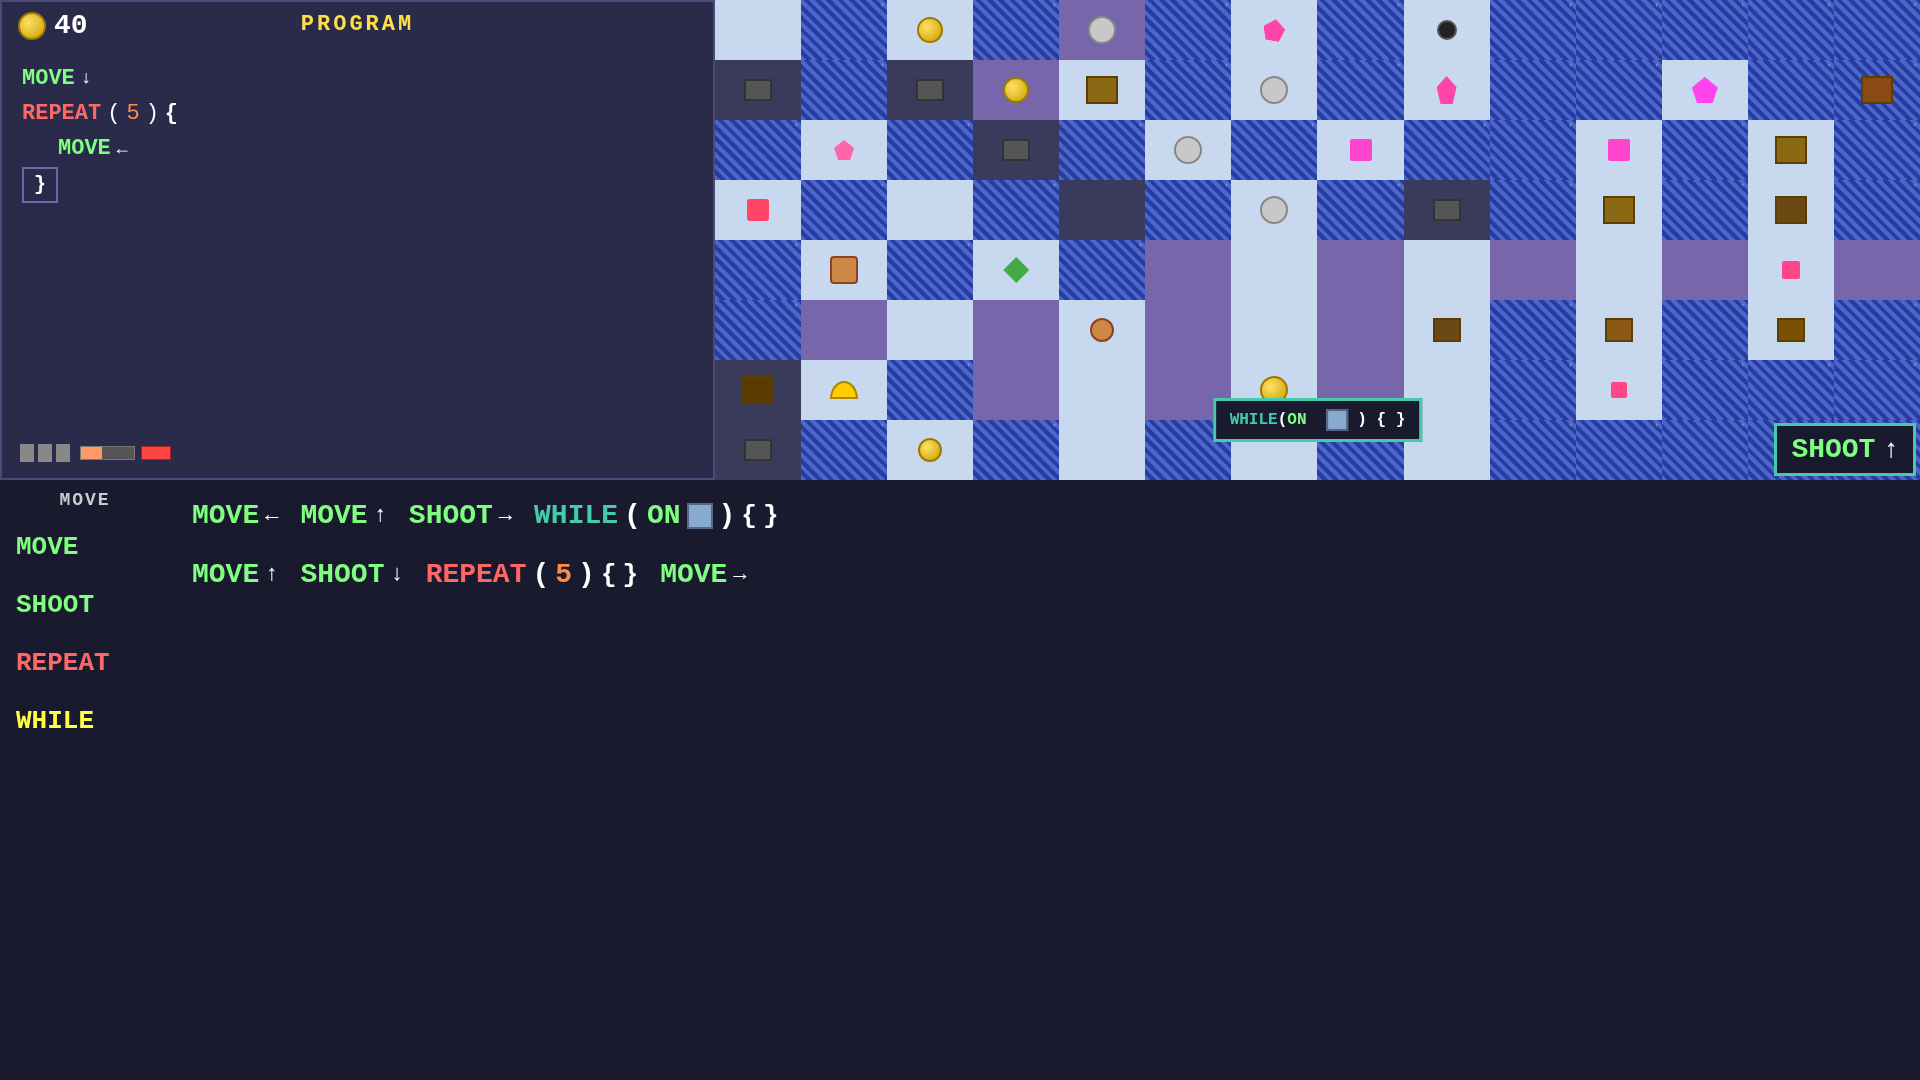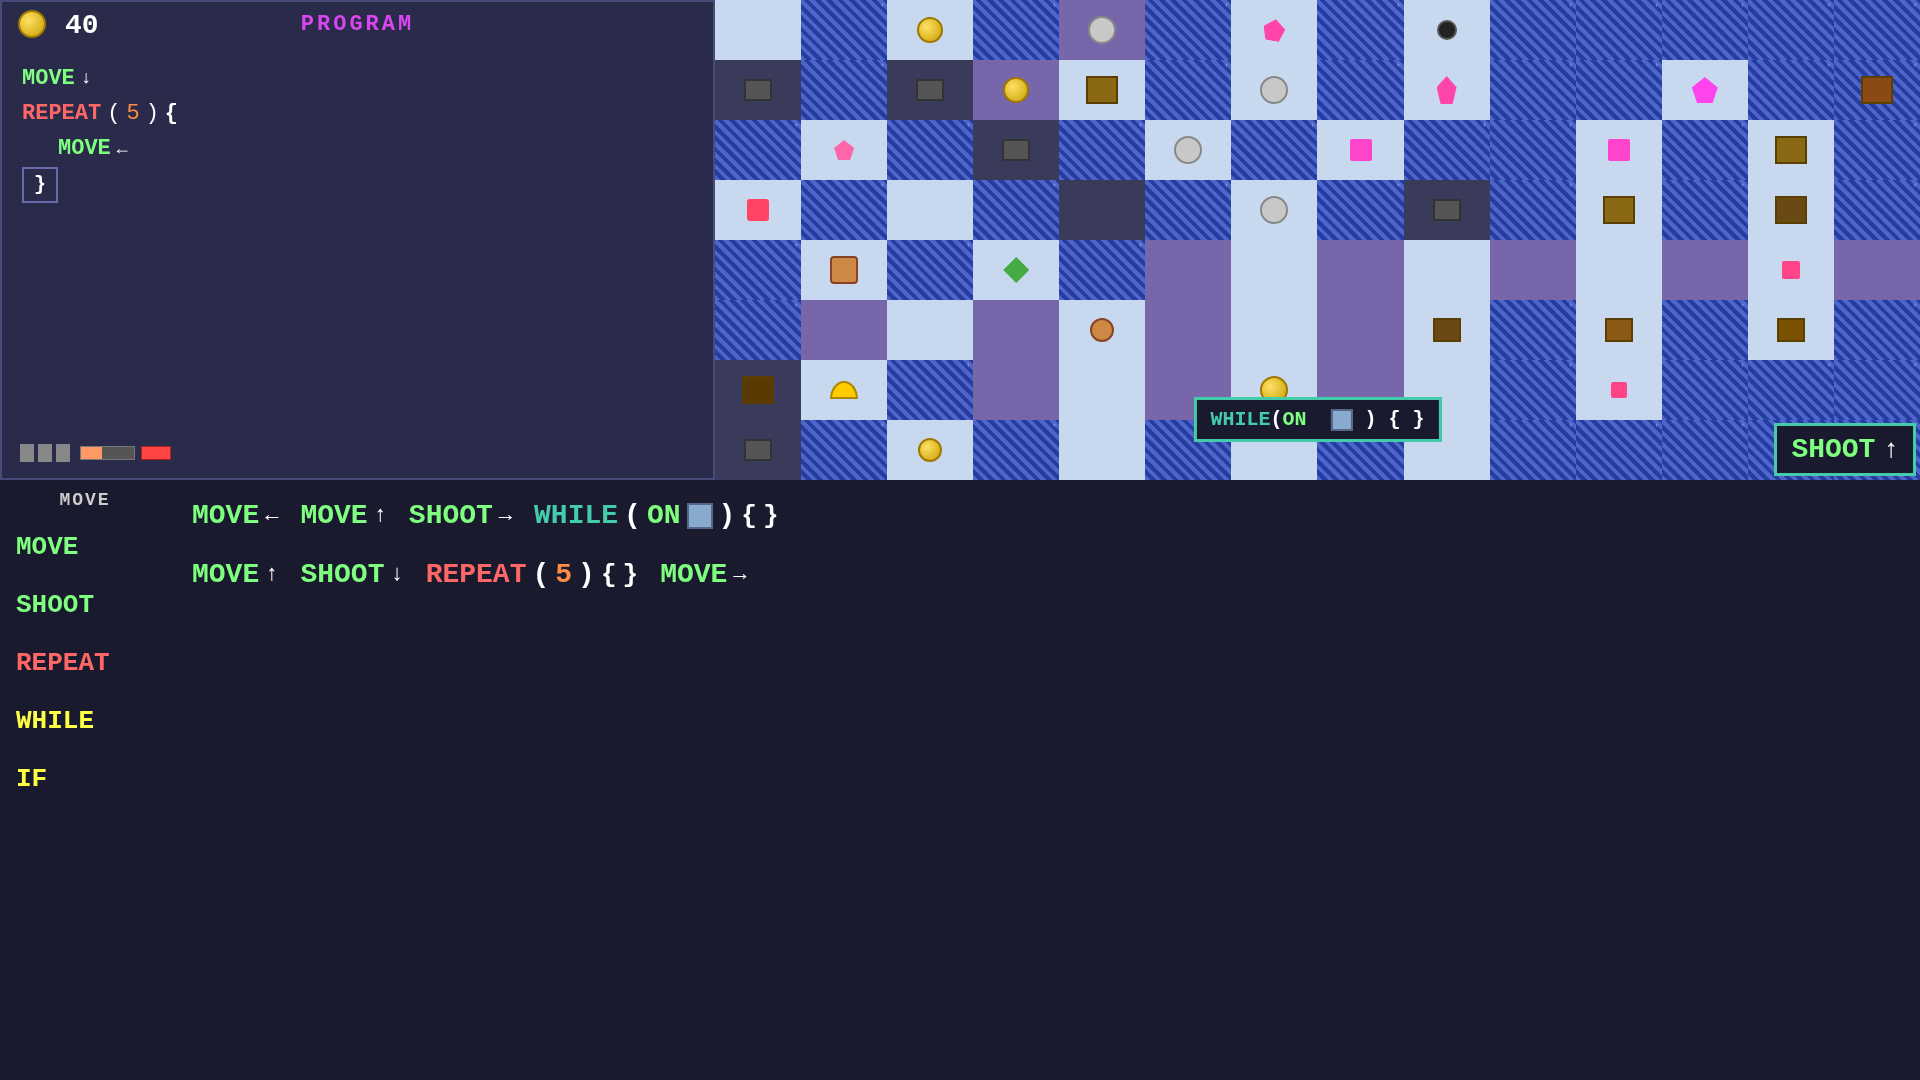--- a/index.html
+++ b/index.html
@@ -30,41 +30,42 @@
 
     .program-header {
       display: flex;
       align-items: center;
       justify-content: space-between;
       padding: 8px 16px;
     }
 
     .coin-display {
       display: flex;
-      gap: 19px;
+      align-items: center;
+      gap: 8px;
     }
 
     .coin-icon {
       width: 28px;
       height: 28px;
       background: radial-gradient(circle at 35% 35%, #ffe066, #c8a000);
       border-radius: 50%;
       border: 2px solid #a07800;
       flex-shrink: 0;
     }
 
     .coin-count {
       font-size: 28px;
       font-weight: bold;
       color: white;
       font-family: 'Courier New', monospace;
     }
 
     .program-title {
-      color: #d946ef;
+      color: #fde047;
       font-size: 22px;
       font-weight: bold;
       letter-spacing: 3px;
       position: absolute;
       left: 50%;
       transform: translateX(-50%);
       top: 10px;
       text-align: right;
     }
 
@@ -158,21 +159,21 @@
       border: 3px solid #44ccaa;
       padding: 8px 14px;
       display: flex;
       align-items: center;
       gap: 6px;
       z-index: 10;
     }
 
     .while-popup-text {
       font-family: 'Courier New', monospace;
-      font-size: 20px;
+      font-size: 16px;
       font-weight: bold;
     }
 
     .kw-while { color: #44ccaa; }
     .kw-on { color: #7fff7f; }
     .kw-paren { color: white; }
 
     .tile-icon {
       width: 22px;
       height: 22px;
@@ -653,21 +654,20 @@
 </div>
 
 <div class="bottom-section">
 
   <div class="store-sidebar">
     <div class="store-label">MOVE</div>
     <div class="store-item store-item-move">MOVE</div>
     <div class="store-item store-item-shoot">SHOOT</div>
     <div class="store-item store-item-repeat">REPEAT</div>
     <div class="store-item store-item-while">WHILE</div>
-    <div class="store-item store-item-if">IF</div>
   </div>
 
   <div class="command-shelf">
 
     <div class="shelf-row">
       <div class="cmd-block">
         <span class="cmd-move">MOVE</span>
         <span class="cmd-arrow">←</span>
       </div>
       <div class="cmd-block">

